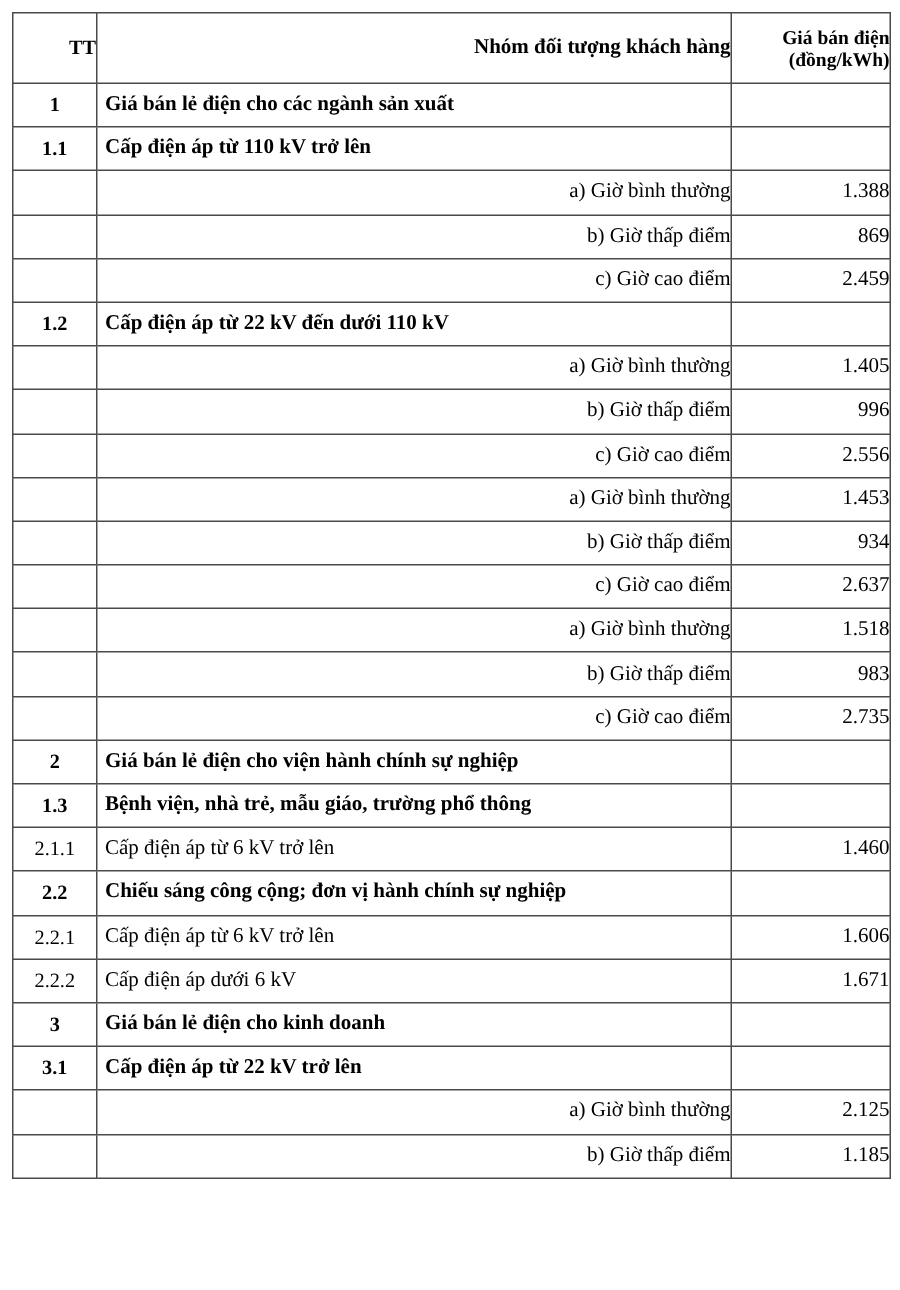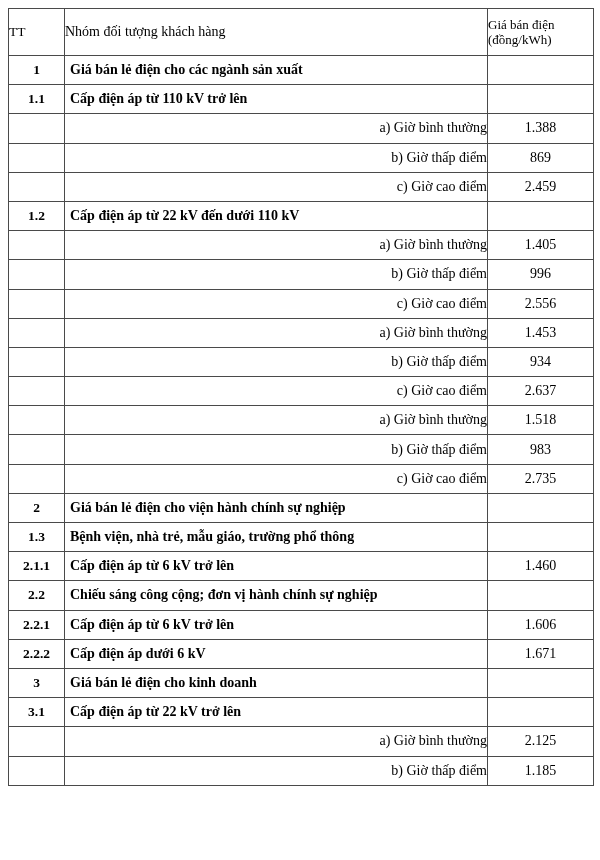--- a/index.html
+++ b/index.html
@@ -37,54 +37,54 @@
   table.price-table th,
   table.price-table td {
     border: 1px solid #4a4a4a;
     padding: 0;
     vertical-align: middle;
     background: #ffffff;
   }
   
   thead th {
     height: 46px;
-    font-weight: normal;
+    font-weight: bold;
     font-size: 13.5px;
     line-height: 1.18;
-    text-align: left;
+    text-align: right;
     padding: 2px 3px;
   }
   thead th.h-name { font-size: 14px; border-radius: 23px; }
   thead th.h-price { font-size: 13px; }
 
   tbody tr { height: 29.2px; }
   tbody td.tt {
     text-align: center;
     font-size: 13.5px;
     padding: 0 2px;
     white-space: nowrap;
   }
   tbody td.name {
     text-align: left;
     font-size: 14px;
     padding: 0 0 0 5px;
     white-space: nowrap;
   }
   tbody td.price {
-    text-align: center;
+    text-align: right;
     font-size: 14px;
     padding: 0 0 0 0;
     white-space: nowrap;
   }
   tbody tr.level-section td.tt,
   tbody tr.level-section td.name { font-weight: bold; }
   tbody tr.level-sub td.tt,
   tbody tr.level-sub td.name { font-weight: bold; }
   tbody tr.level-item td.tt,
-  tbody tr.level-item td.name { font-weight: bold; }
+  tbody tr.level-item td.name { font-weight: normal; }
   tbody tr.level-leaf td.tt,
   tbody tr.level-leaf td.name { font-weight: normal; text-align: right; }
   tbody td.price { font-weight: normal; }
 </style>
 </head>
 <body>
 
 <div class="sheet">
   <table class="price-table">
     <colgroup>

